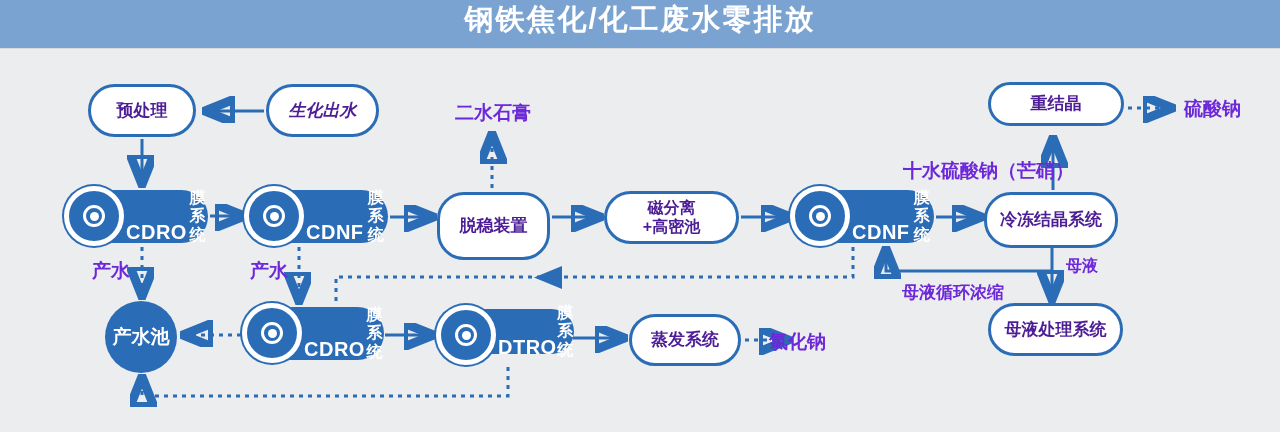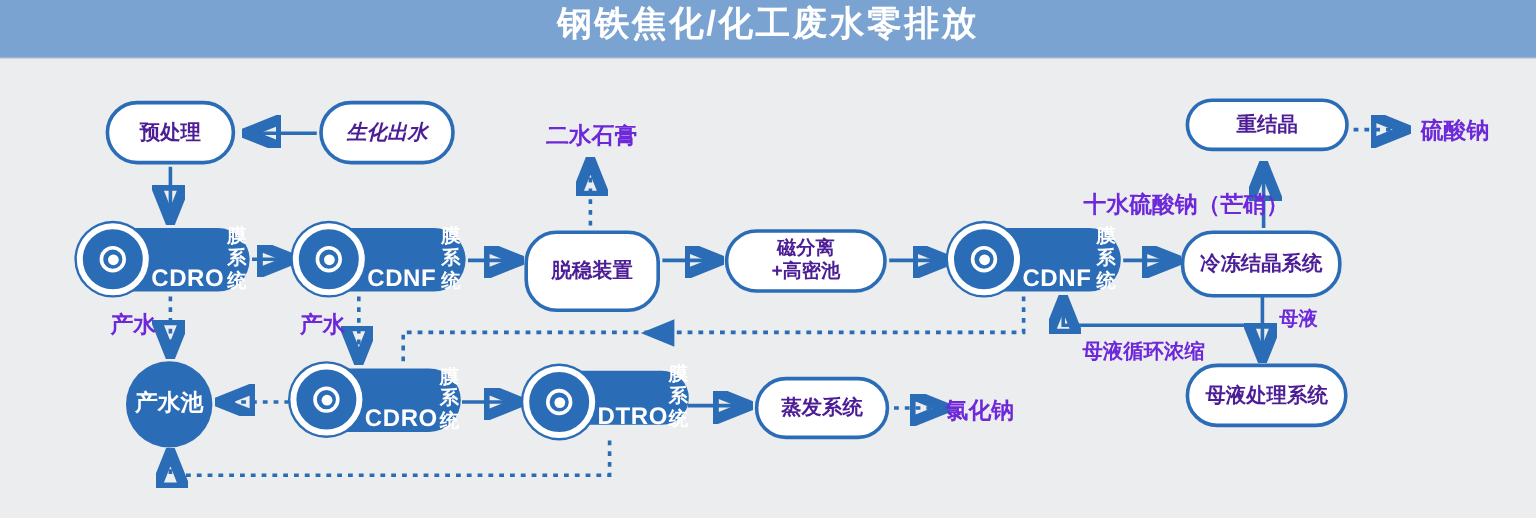--- a/index.html
+++ b/index.html
@@ -57,21 +57,21 @@
   #n-mlsys{left:988px;top:303px;width:135px;height:53px;}
   
   .lbl{position:absolute;z-index:2;color:#6d28d9;font-weight:bold;font-size:19px;white-space:nowrap;}
   #l-gypsum{left:455px;top:100px;}
   #l-water1{left:92px;top:258px;}
   #l-water2{left:250px;top:258px;}
   #l-glauber{left:903px;top:158px;font-size:19px;}
   #l-na2so4{left:1184px;top:96px;}
   #l-mliq{left:1066px;top:256px;font-size:16px;}
   #l-mlrec{left:902px;top:281px;font-size:17px;}
-  #l-nacl{left:788px;top:329px;}
+  #l-nacl{left:769px;top:329px;}
 </style>
 </head>
 <body>
 
 <div class="stage">
 
   <div class="banner">
     <h1>钢铁焦化/化工废水零排放</h1>
   </div>
 

